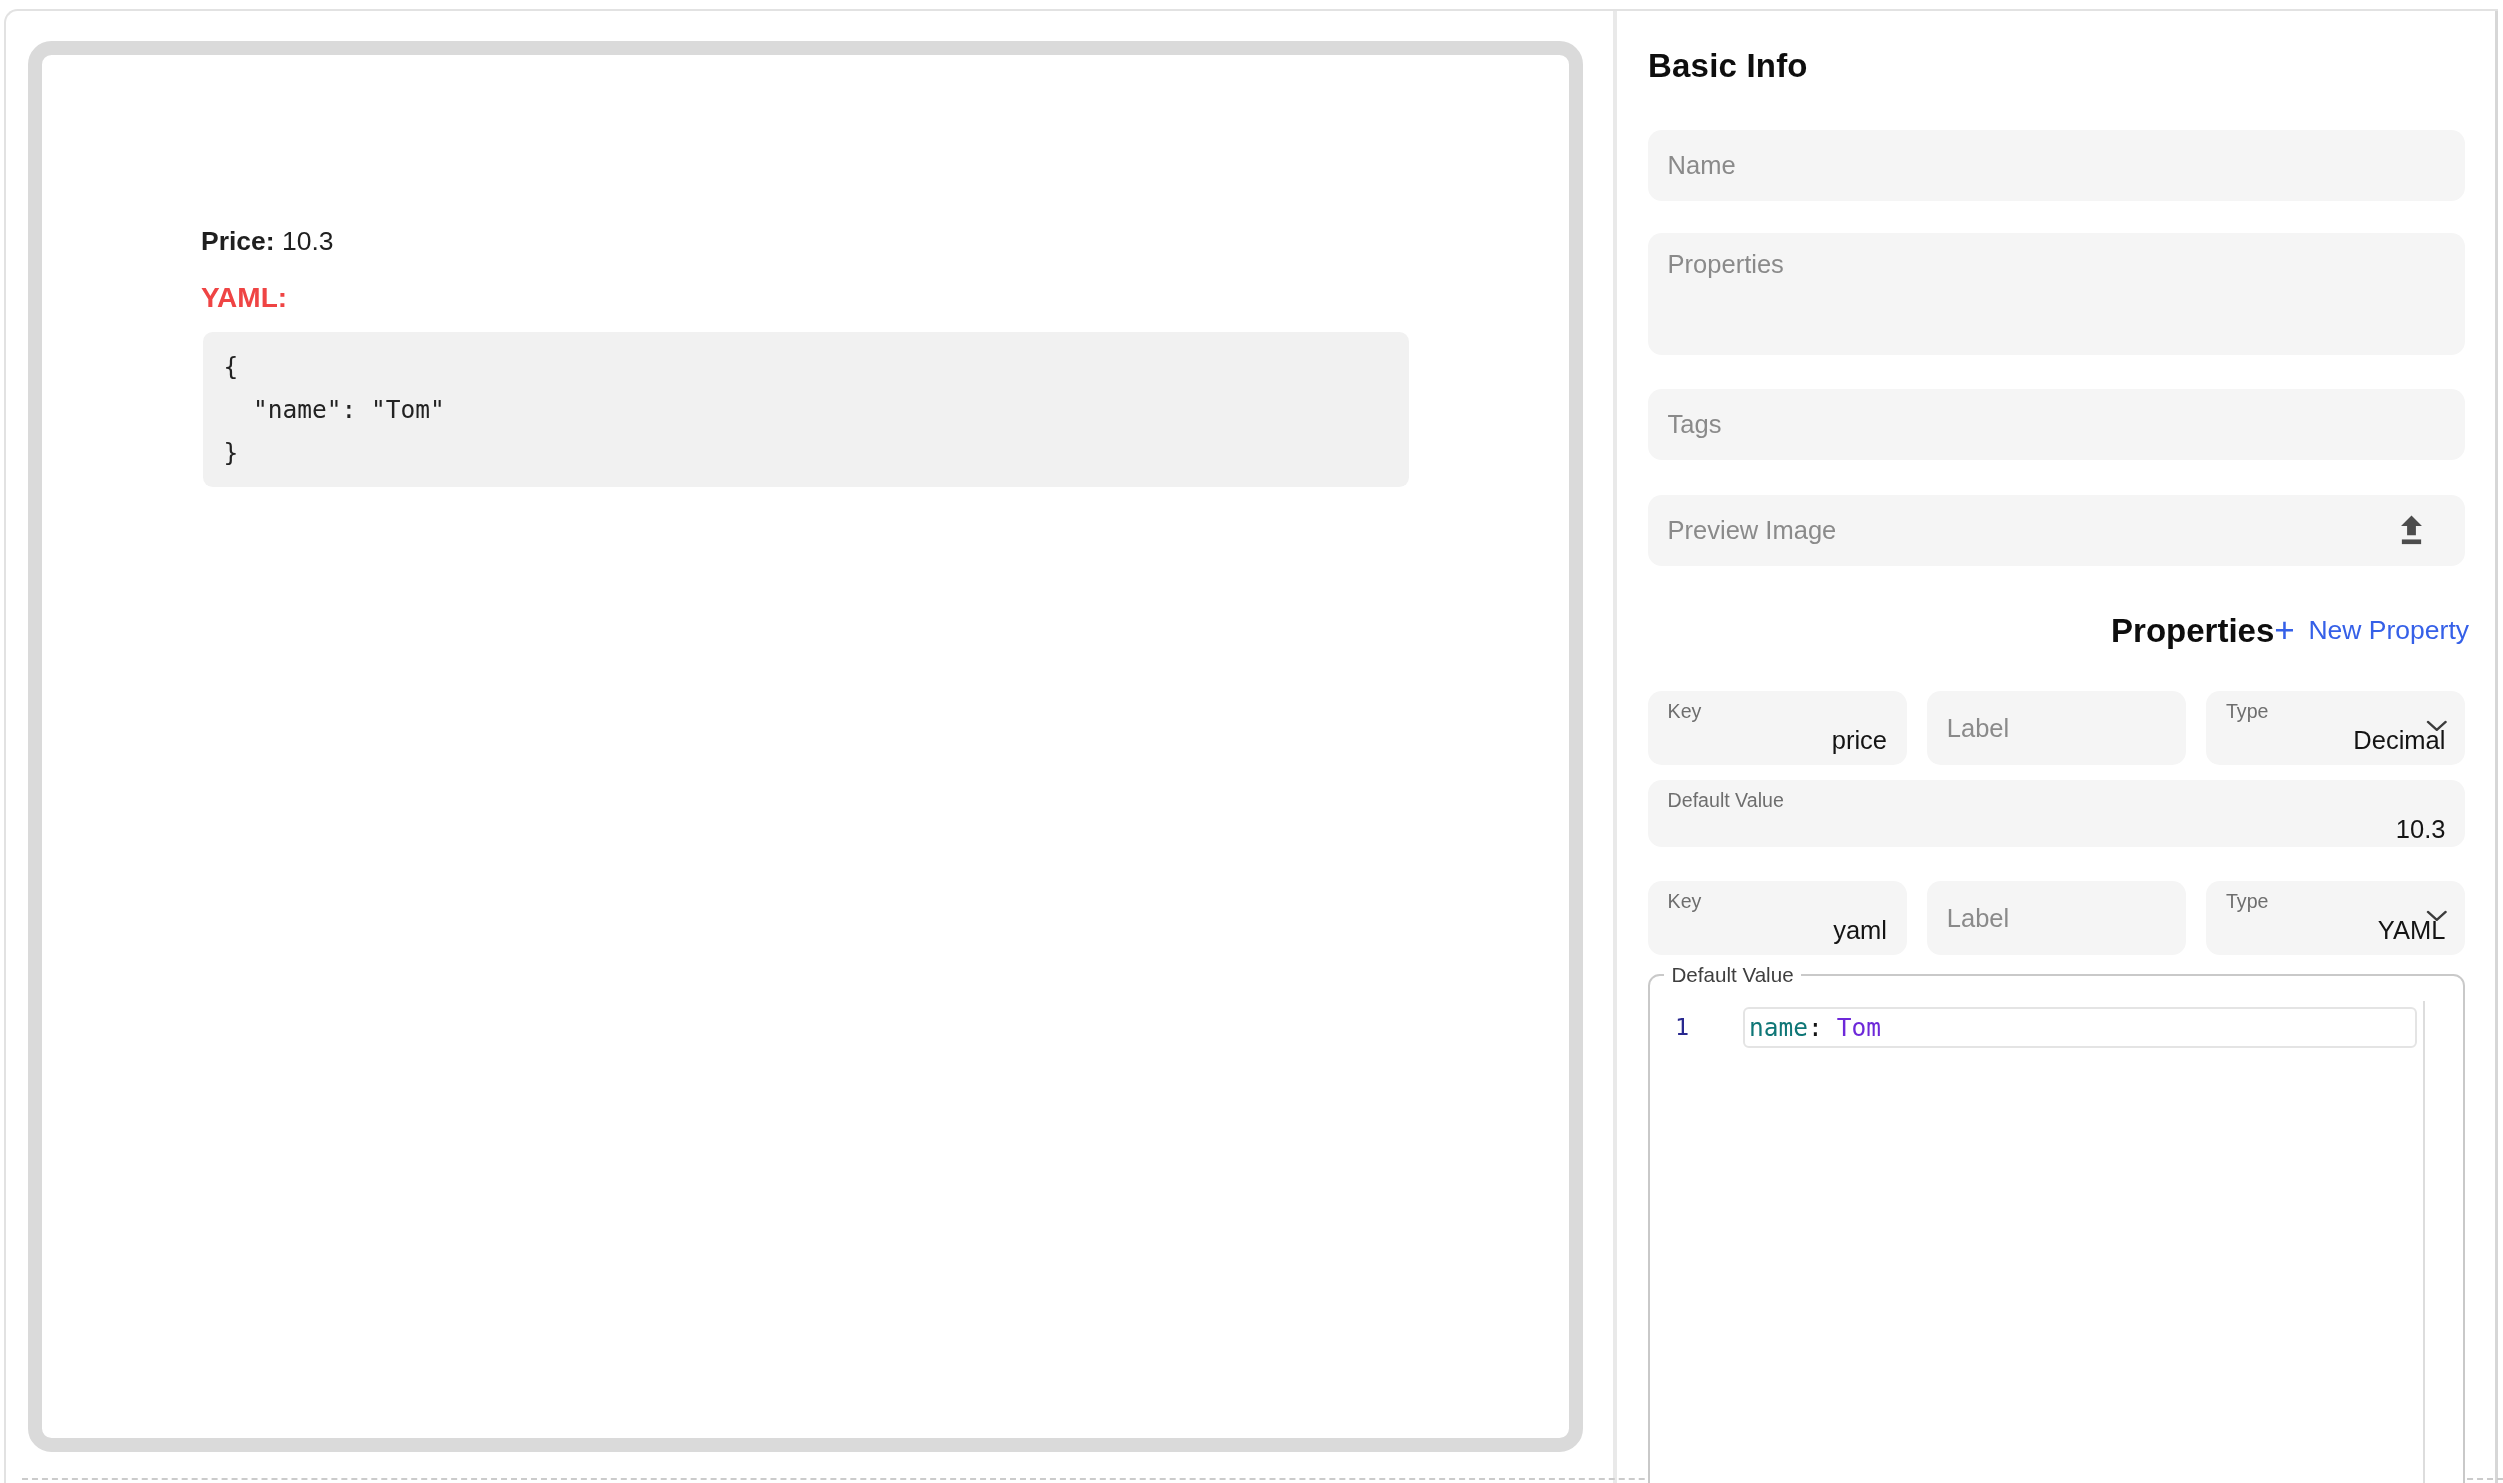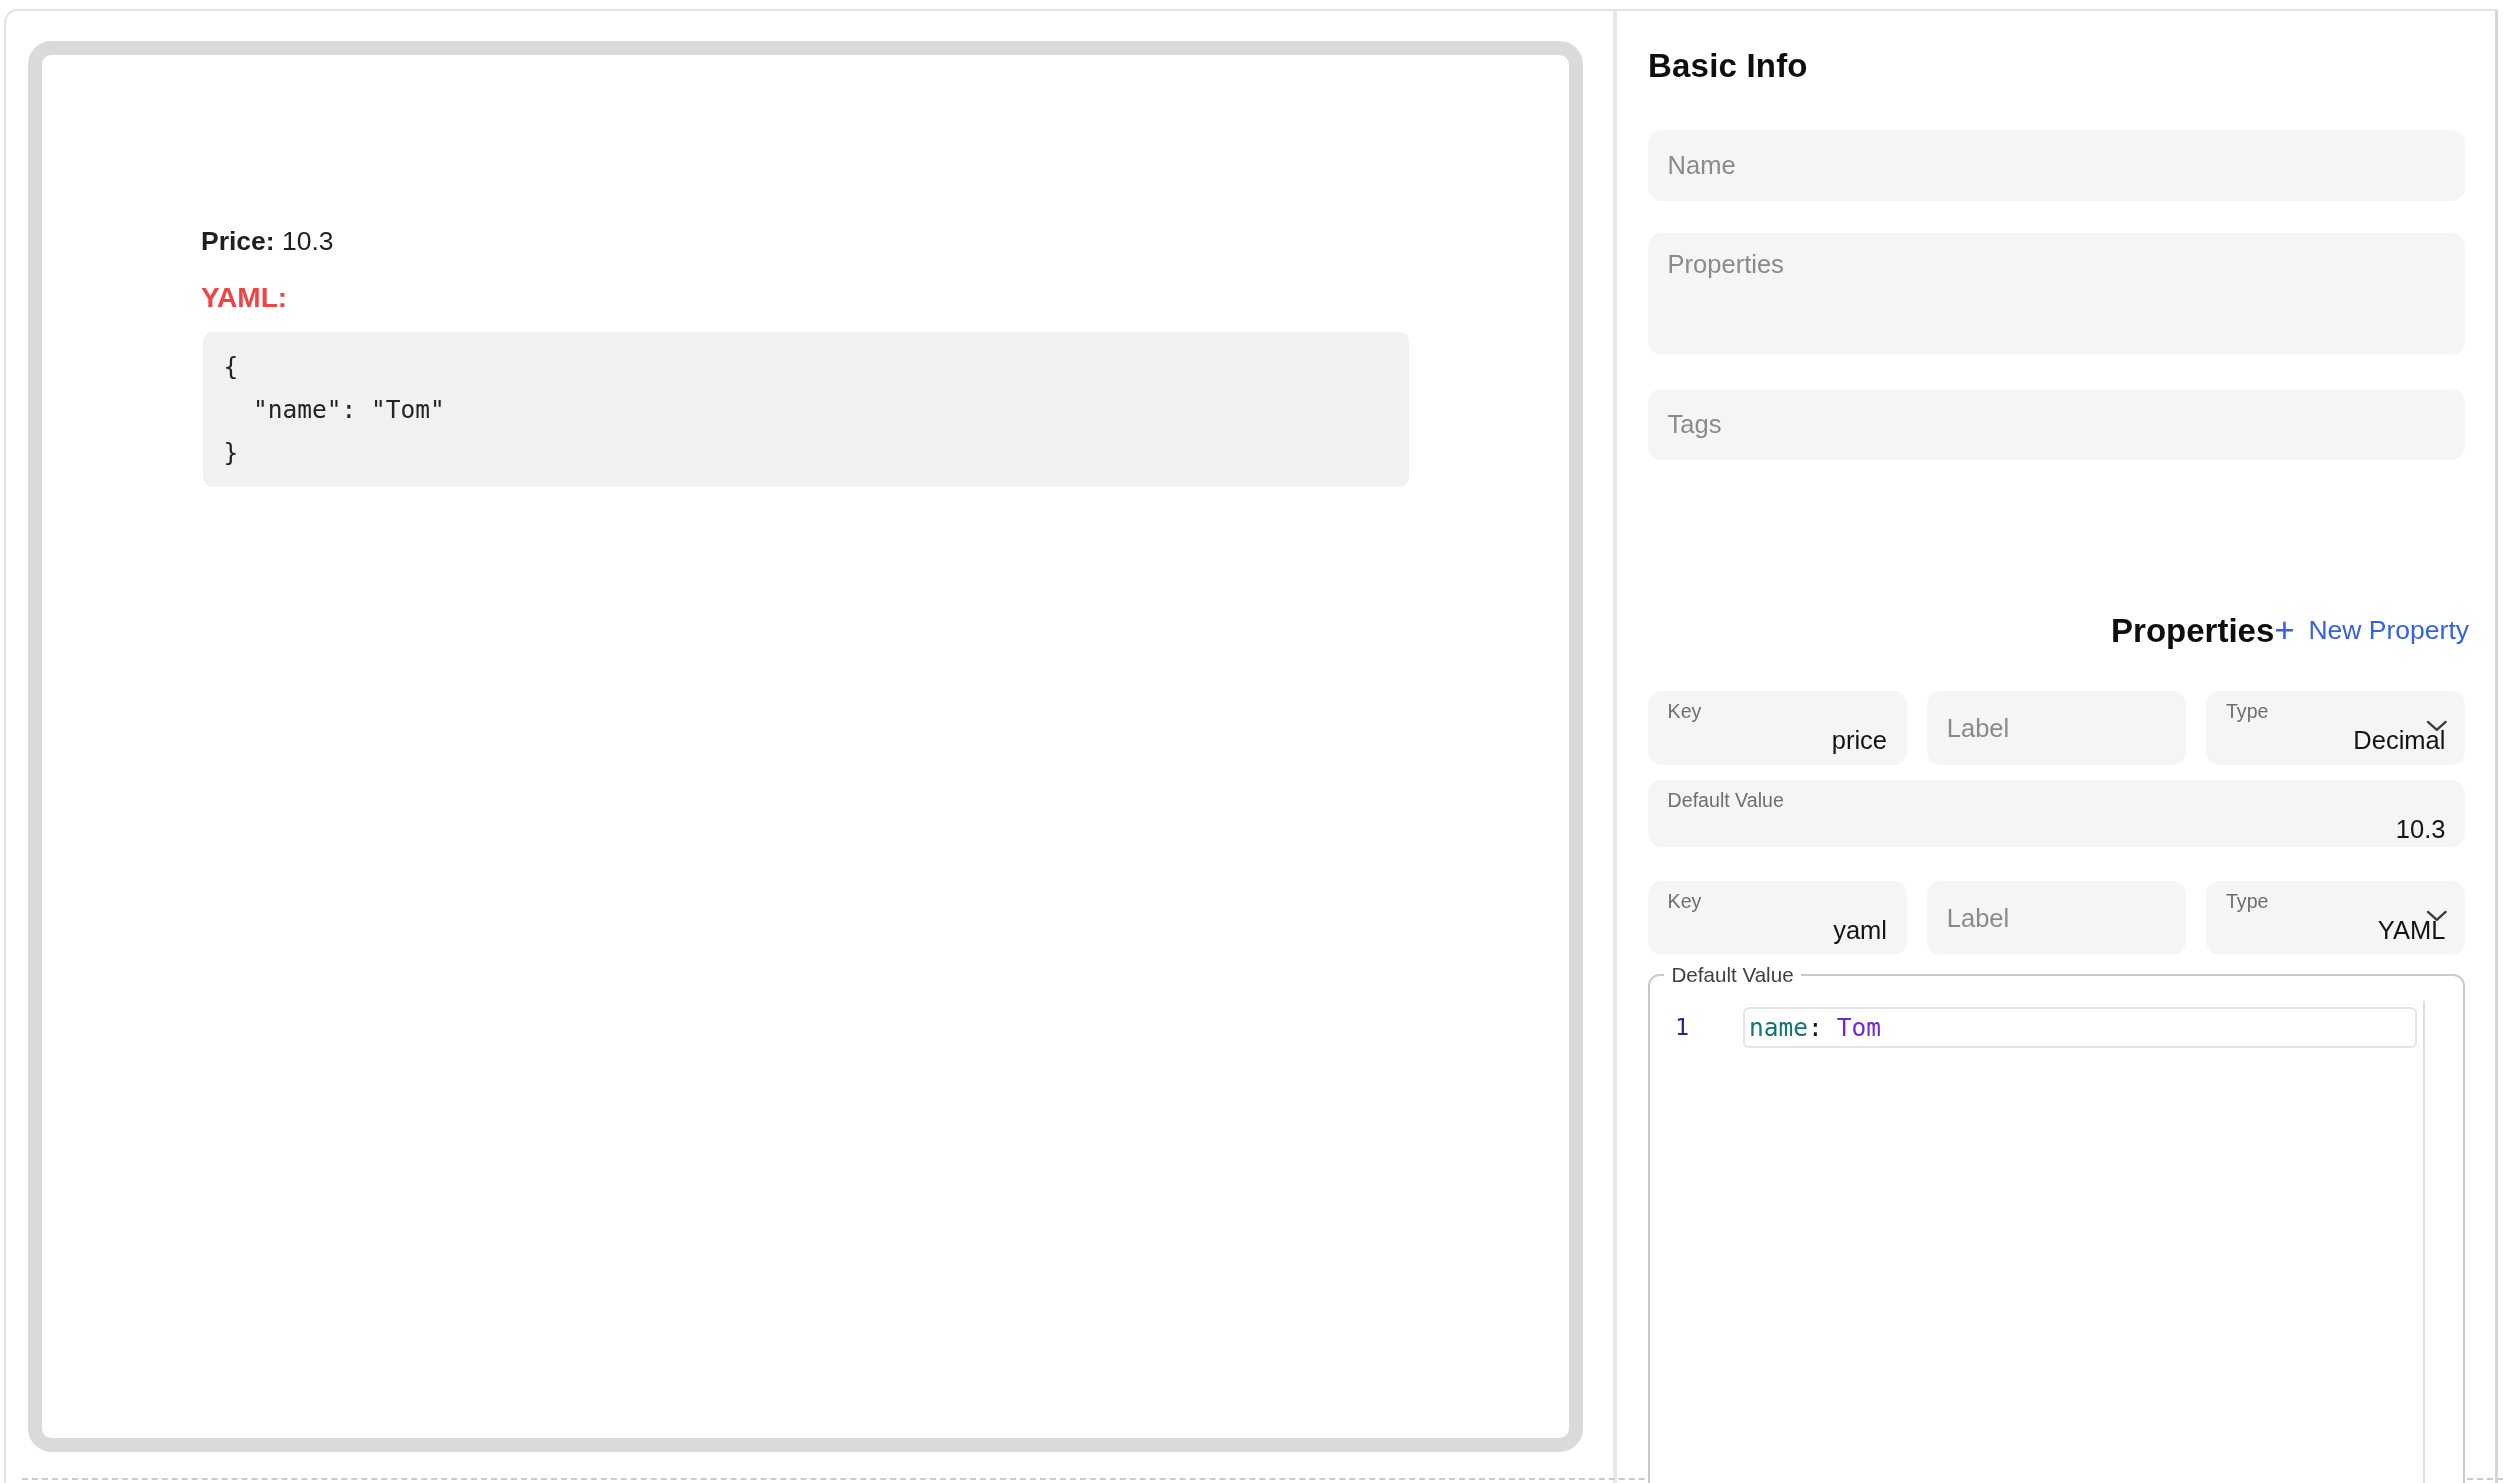--- a/index.html
+++ b/index.html
@@ -126,20 +126,29 @@
   </div>
 
   <div class="field" style="top:233px;height:122px;padding:16.7px 19.6px;">
     <span class="placeholder">Properties</span>
   </div>
 
   <div class="field center-v" style="top:389px;height:71px;">
     <span class="placeholder">Tags</span>
   </div>
 
+  <div class="field center-v" style="top:495px;height:71px;">
+    <span class="placeholder">Preview Image</span>
+    <span class="upload-icon">
+      <svg width="33" height="35" viewBox="0 0 24 25">
+        <path d="M12 1.5 L19.6 9.2 H15.2 V16 H8.8 V9.2 H4.4 Z" fill="#4d4d4d"></path>
+        <rect x="5" y="19" width="14" height="3.4" fill="#4d4d4d"></rect>
+      </svg>
+    </span>
+  </div>
 
   <div class="props-header">
     <span class="title">Properties</span>
     <span class="props-actions">
       <span class="new-prop-btn">
         <span class="plus">+</span>
         <span class="lbl">New Property</span>
       </span>
       <span>
         <svg width="45" height="41" viewBox="0 0 44 41">

